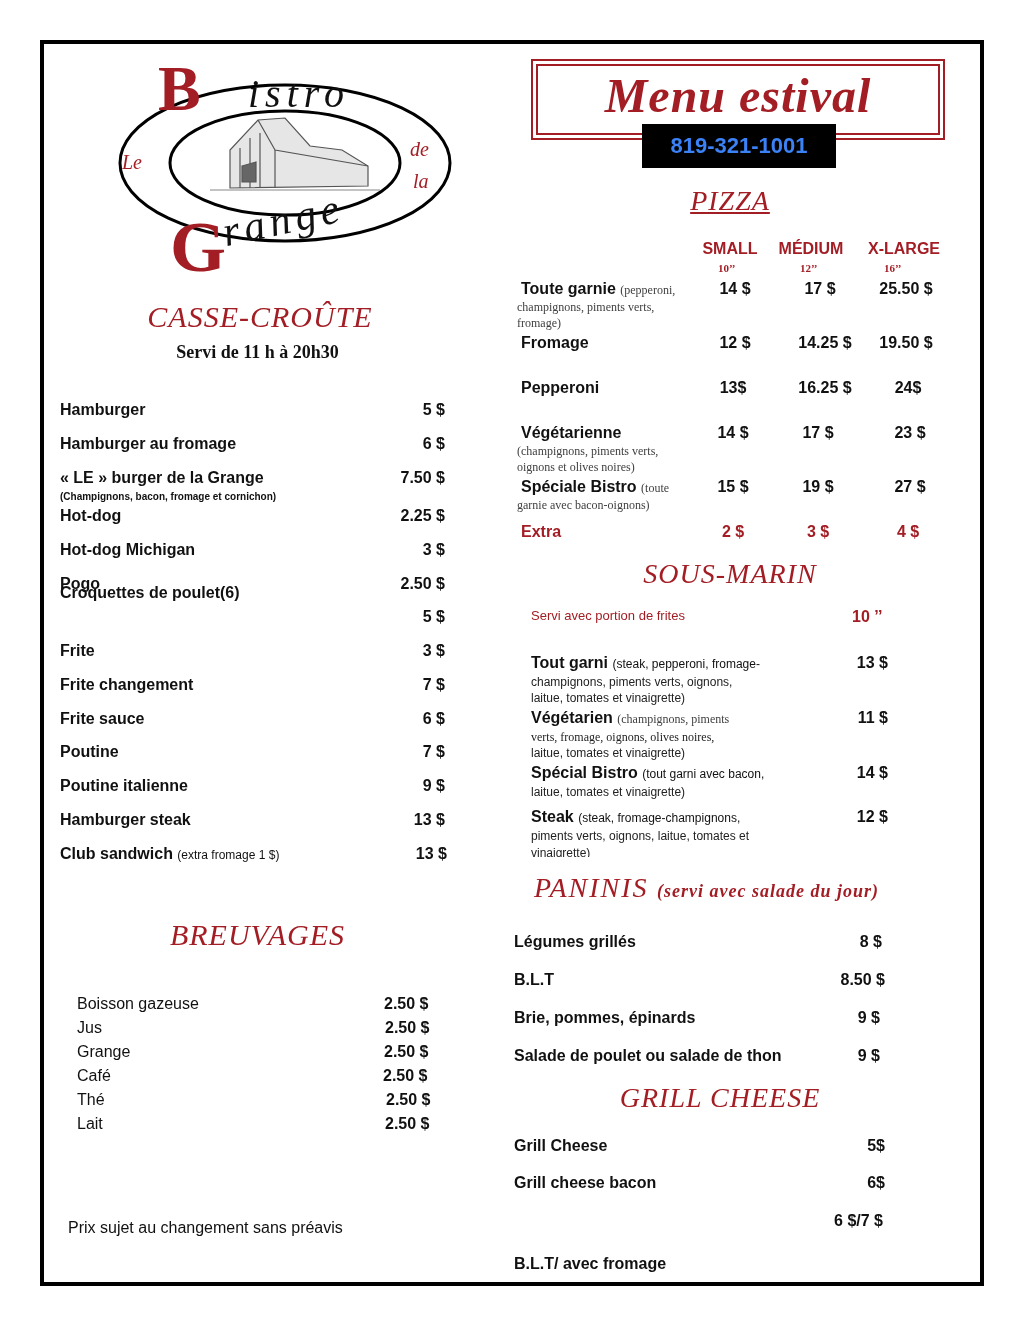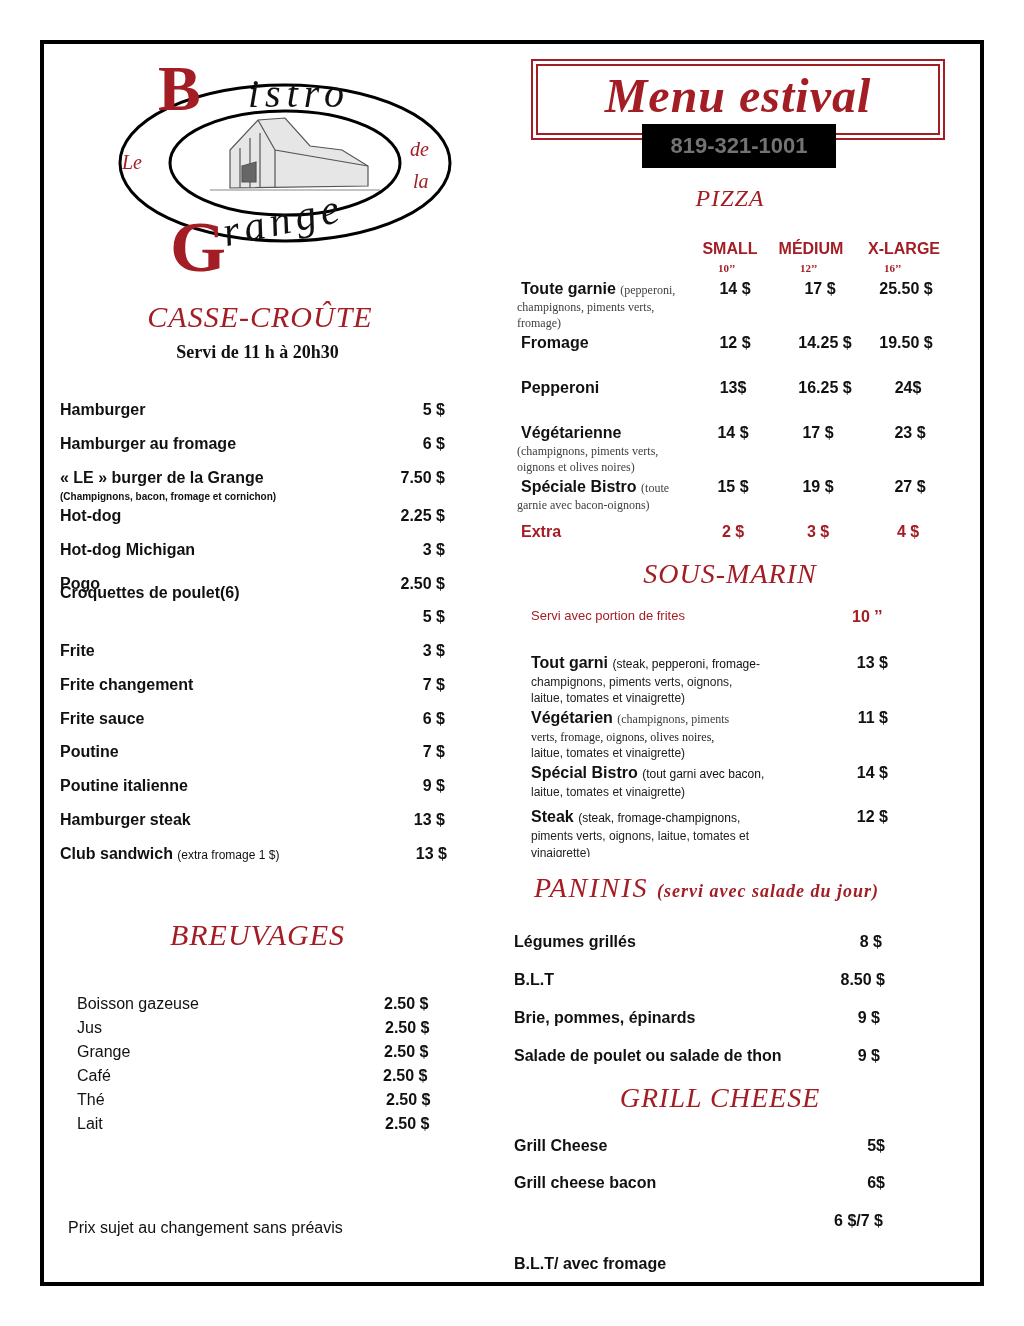--- a/index.html
+++ b/index.html
@@ -27,21 +27,21 @@
     position: absolute; left: 531px; top: 59px; width: 414px; height: 81px;
     border: 2px solid #a31d24; box-shadow: inset 0 0 0 3px #fff, inset 0 0 0 5px #a31d24;
   }
   .estival-title {
     position: absolute; left: 531px; top: 68px; width: 414px; text-align: center;
     font-family: "Liberation Serif", serif; font-style: italic; font-weight: bold;
     font-size: 48px; color: #a31d24; letter-spacing: 1px;
   }
   .phone {
     position: absolute; left: 642px; top: 124px; width: 194px; height: 44px;
-    background: #000; color: #737373; font-weight: bold; font-size: 22px;
+    background: #000; color: #3b82f6; font-weight: bold; font-size: 22px;
     text-align: center; line-height: 44px;
   }
 
   .section-title { position: absolute; text-align: center; font-size: 30px; }
 
   .row { position: absolute; font-weight: bold; font-size: 16px; }
   .row .desc { font-weight: normal; font-size: 12px; }
   .desc-serif { font-family: "Liberation Serif", serif; font-weight: normal; font-size: 12px; color: #404040; }
   .price { position: absolute; font-weight: bold; font-size: 16px; text-align: right; }
   .price-c { position: absolute; font-weight: bold; font-size: 16px; text-align: center; }
@@ -142,21 +142,21 @@
   <div class="bev" style="left:384px;top:1043px;font-weight:bold;">2.50 $</div>
   <div class="bev" style="left:77px;top:1067px;">Café</div>
   <div class="bev" style="left:383px;top:1067px;font-weight:bold;">2.50 $</div>
   <div class="bev" style="left:77px;top:1091px;">Thé</div>
   <div class="bev" style="left:386px;top:1091px;font-weight:bold;">2.50 $</div>
   <div class="bev" style="left:77px;top:1115px;">Lait</div>
   <div class="bev" style="left:385px;top:1115px;font-weight:bold;">2.50 $</div>
 </div>
 <div class="bev" style="left:68px;top:1219px;">Prix sujet au changement sans préavis</div>
 
-<div class="section-title title-script" style="left:640px;top:185px;width:180px;font-size:24px;">PIZZA</div>
+<div class="section-title title-script" style="left:640px;top:185px;width:180px;font-size:28px;text-decoration:underline;">PIZZA</div>
 
 <div>
   <div class="price-c red" style="left:695px;top:240px;width:70px;">SMALL</div>
   <div class="abs red" style="left:718px;top:262px;font-family:'Liberation Serif',serif;font-size:11px;font-weight:bold;">10’’</div>
   <div class="price-c red" style="left:770px;top:240px;width:82px;">MÉDIUM</div>
   <div class="abs red" style="left:800px;top:262px;font-family:'Liberation Serif',serif;font-size:11px;font-weight:bold;">12’’</div>
   <div class="price-c red" style="left:864px;top:240px;width:80px;">X-LARGE</div>
   <div class="abs red" style="left:884px;top:262px;font-family:'Liberation Serif',serif;font-size:11px;font-weight:bold;">16’’</div>
 </div>
 

